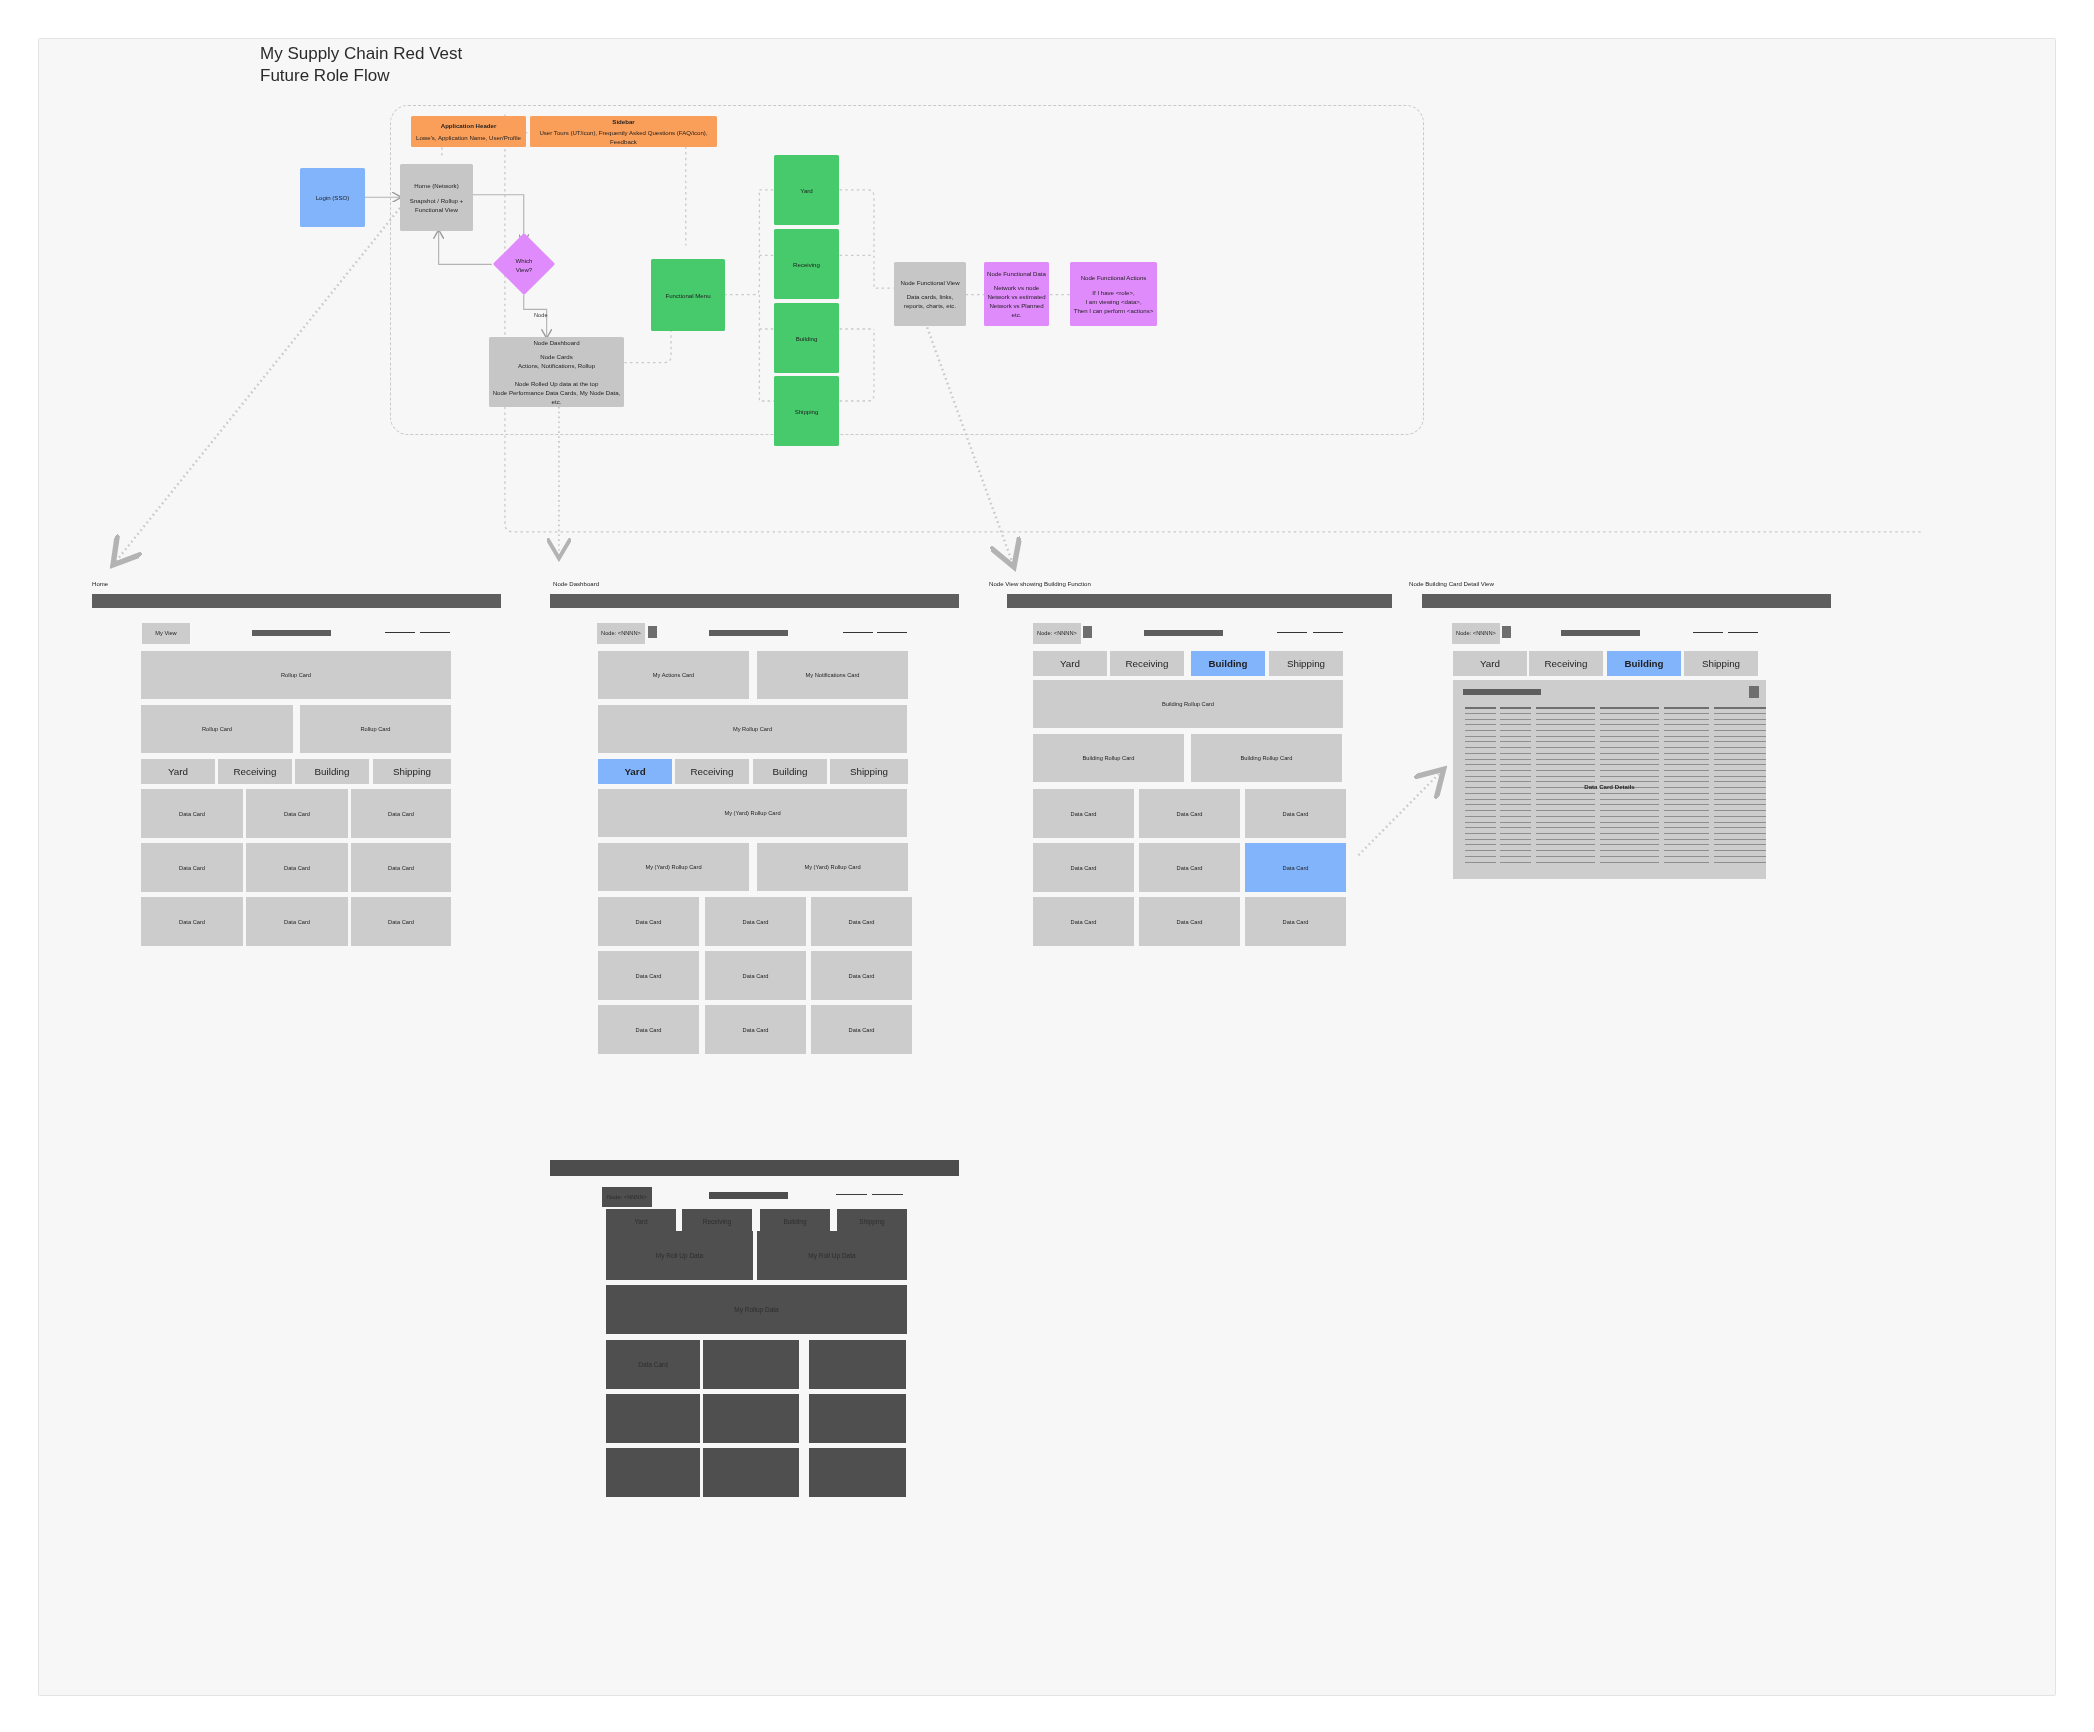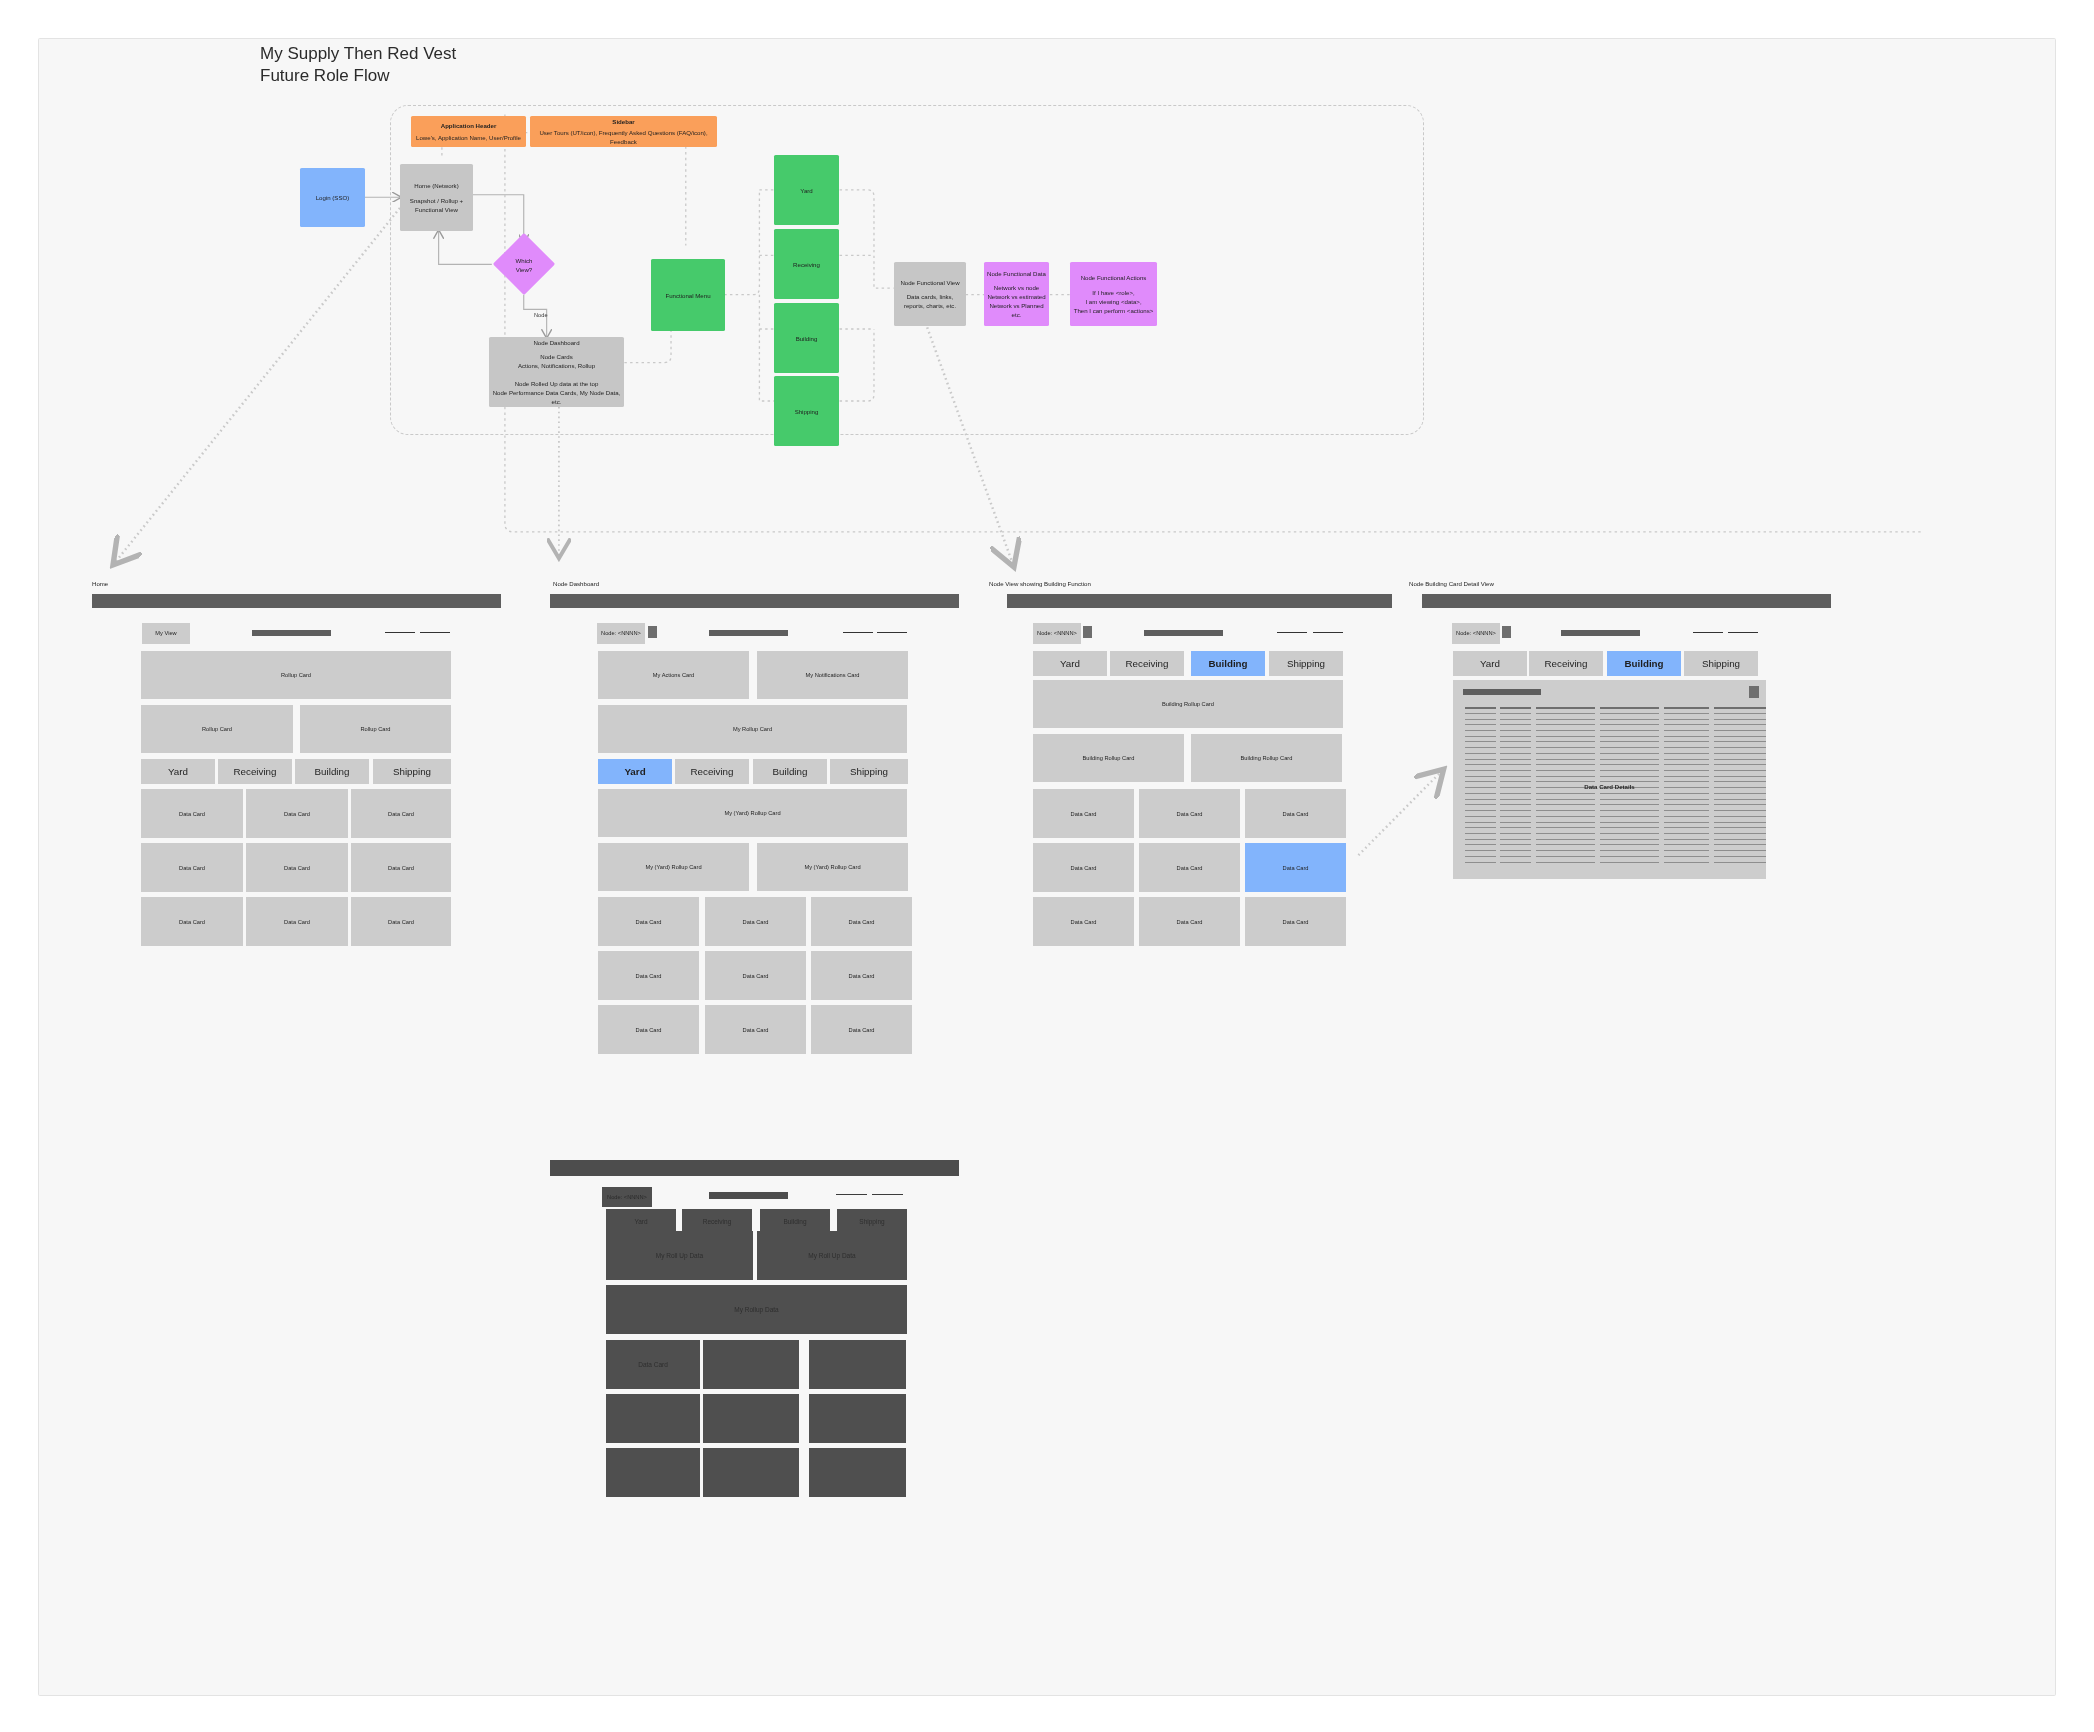--- a/index.html
+++ b/index.html
@@ -102,21 +102,21 @@
   .detail-title {
     position:absolute; font-size:6.1px; font-weight:600; color:#1f1f1f;
     text-align:center;
   }
 </style>
 </head>
 <body>
 
 <div id="canvas"></div>
 
-<div id="title">My Supply Then Red Vest
+<div id="title">My Supply Chain Red Vest
 Future Role Flow</div>
 
 <svg class="lines" viewBox="0 0 2466 2026" width="2018" height="1658">
   <defs>
     <marker id="ah" markerWidth="9" markerHeight="9" refX="7" refY="4.5" orient="auto">
       <path d="M0,0 L8,4.5 L0,9" fill="none" stroke="#9a9a9a" stroke-width="1.2"></path>
     </marker>
     <marker id="ahd" markerWidth="13" markerHeight="13" refX="10" refY="6.5" orient="auto">
       <path d="M0,0 L11,6.5 L0,13" fill="none" stroke="#b3b3b3" stroke-width="2.2"></path>
     </marker>

